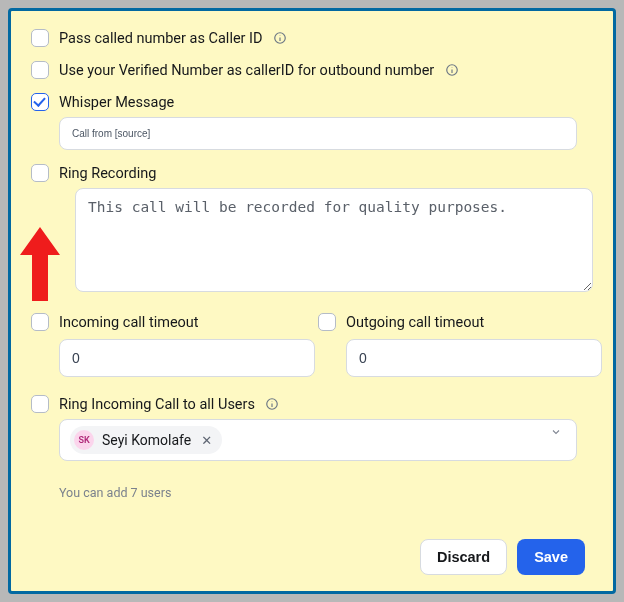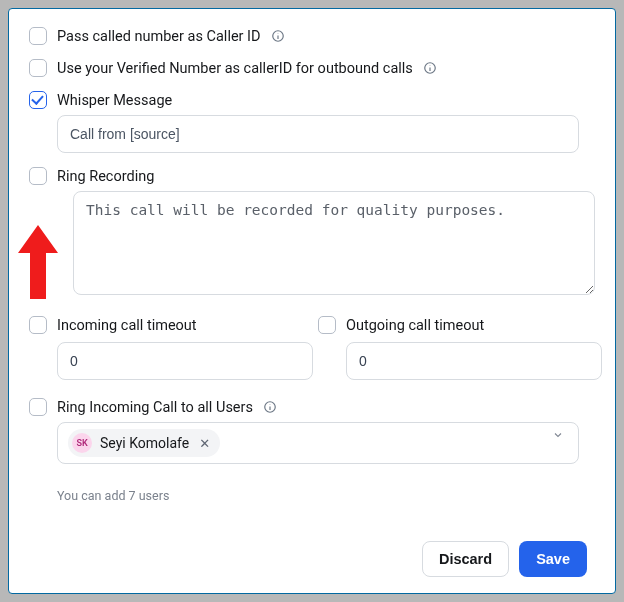--- a/index.html
+++ b/index.html
@@ -8,22 +8,22 @@
     background: #b8b8b8;
     font-family: -apple-system, BlinkMacSystemFont, "Segoe UI", Roboto, Helvetica, Arial, sans-serif;
     font-size: 14px;
     color: #1a1a1a;
     width: 624px;
     height: 602px;
     overflow: hidden;
     padding: 8px;
   }
   .panel {
-    background: #ffffff;
-    border: 1px solid #0369a1;
+    background: #fef9c3;
+    border: 3px solid #0369a1;
     border-radius: 4px;
     padding: 18px 36px 18px 20px;
     height: 586px;
     position: relative;
   }
   .row {
     display: flex;
     align-items: center;
     gap: 10px;
     margin-bottom: 14px;
@@ -68,21 +68,21 @@
     justify-content:center;
     flex:0 0 15px;
   }
   .info svg { display:block; }
   .indent { padding-left: 28px; }
   .textinput {
     width: 100%;
     border: 1px solid #d7dbe0;
     border-radius: 8px;
     padding: 10px 12px;
-    font-size: 14px;
+    font-size: 10px;
     color: #4b5563;
     background:#fff;
   }
   .textarea {
     width: 100%;
     border: 1px solid #d7dbe0;
     border-radius: 8px;
     padding: 10px 12px;
     font-size: 14.5px;
     color: #5a6069;
@@ -196,21 +196,21 @@
       <svg width="14" height="14" viewBox="0 0 24 24" fill="none" stroke="#6b7684" stroke-width="2">
           <circle cx="12" cy="12" r="9"></circle>
           <line x1="12" y1="11" x2="12" y2="17"></line>
           <circle cx="12" cy="7.5" r="0.8" fill="#6b7684" stroke="none"></circle>
         </svg>
     </span>
   </div>
 
   <div class="row">
     <span class="cb"></span>
-    <span class="lbl">Use your Verified Number as callerID for outbound calls</span>
+    <span class="lbl">Use your Verified Number as callerID for outbound number</span>
     <span class="info">
       <svg width="14" height="14" viewBox="0 0 24 24" fill="none" stroke="#6b7684" stroke-width="2">
           <circle cx="12" cy="12" r="9"></circle>
           <line x1="12" y1="11" x2="12" y2="17"></line>
           <circle cx="12" cy="7.5" r="0.8" fill="#6b7684" stroke="none"></circle>
         </svg>
     </span>
   </div>
 
 

